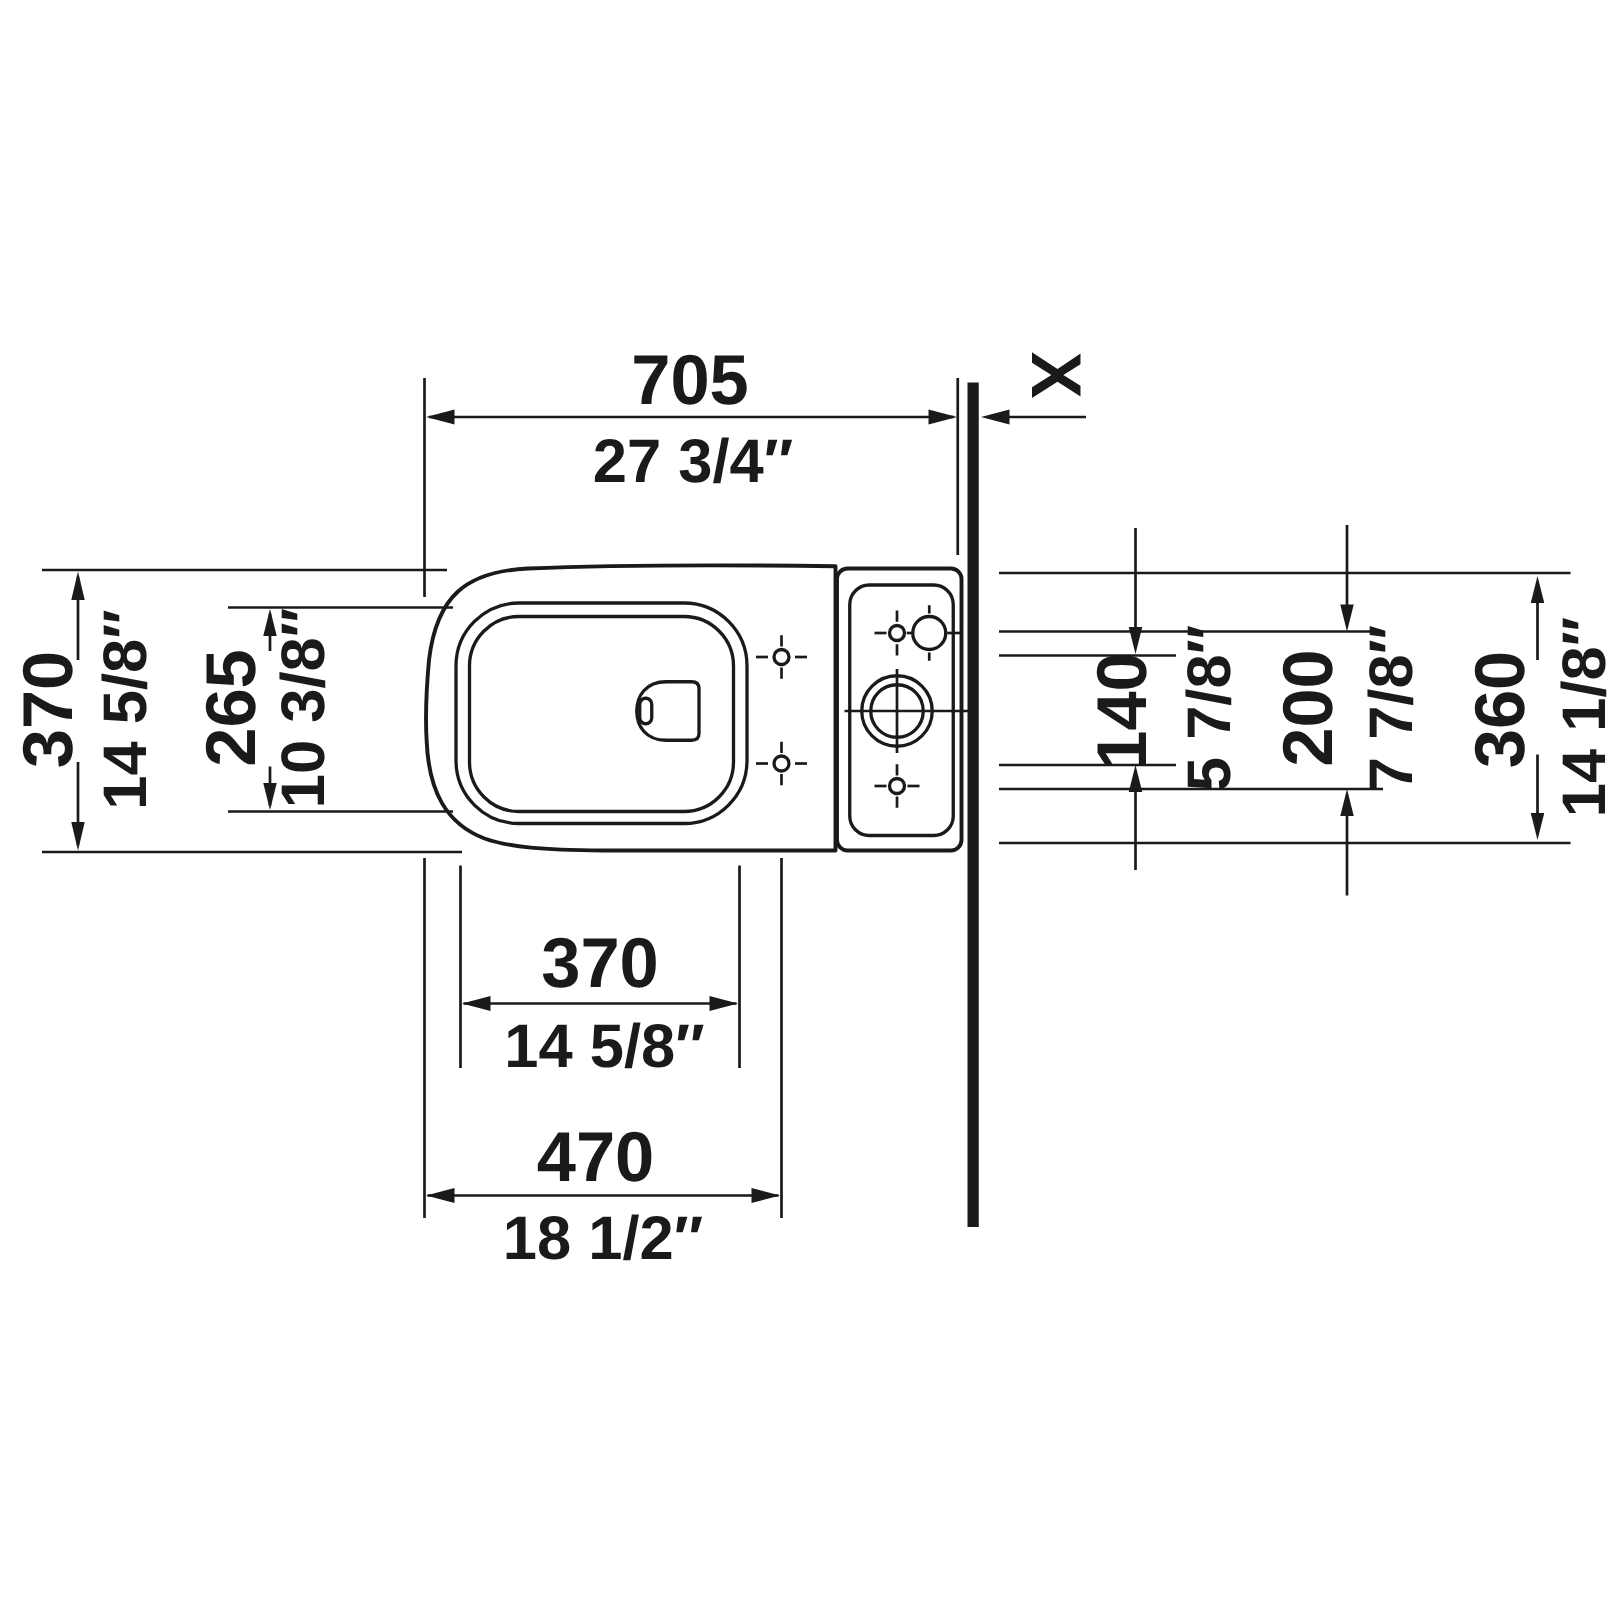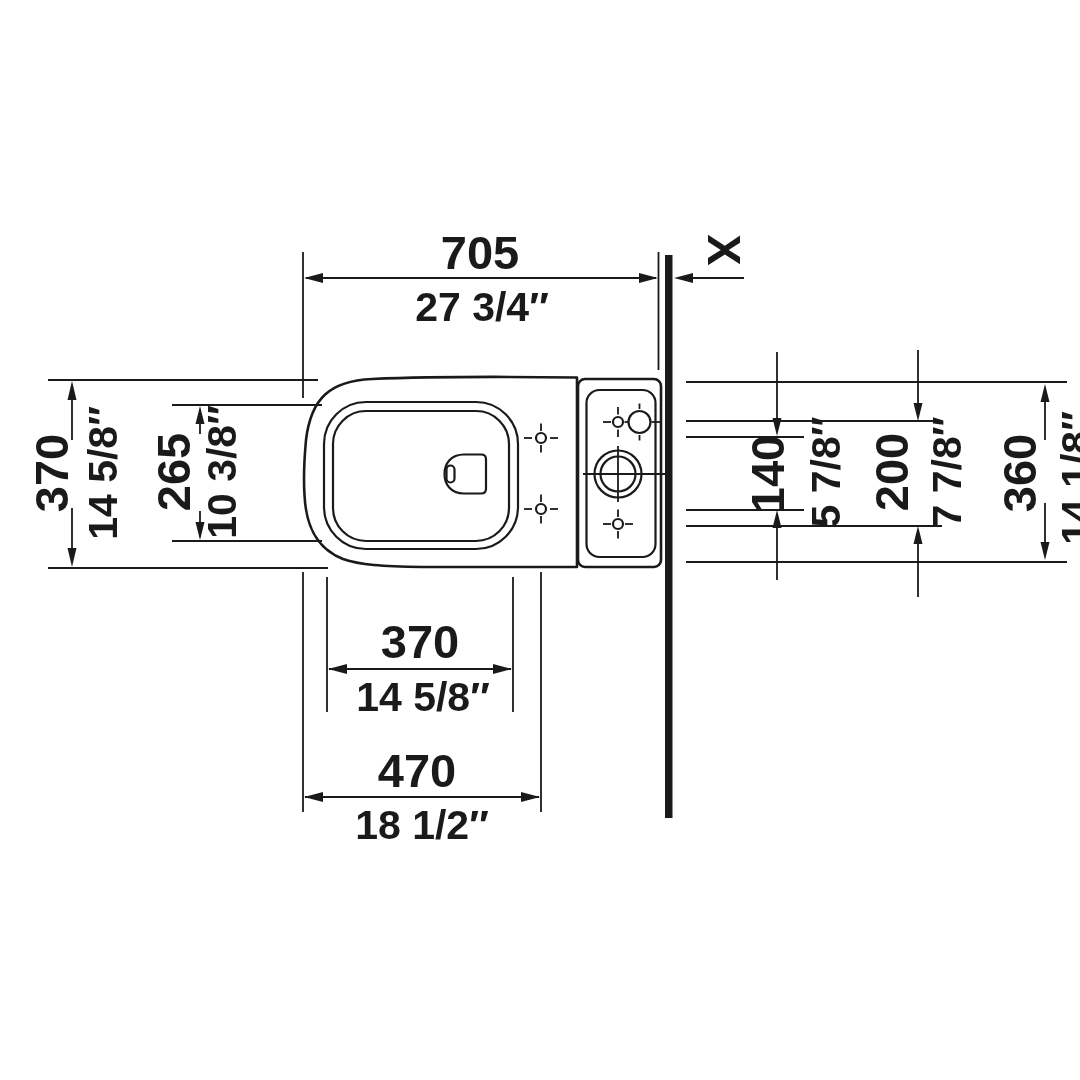--- a/index.html
+++ b/index.html
@@ -1,16 +1,16 @@
 <!DOCTYPE html>
 <html><head>
 <meta charset="utf-8">
 <style>
   html,body{margin:0;padding:0;background:#ffffff;}
-  .stage{width:964px;height:1080px;background:#ffffff;position:relative;padding-left:20px;}
+  .stage{width:964px;height:1080px;background:#ffffff;position:relative;}
   svg{display:block;}
   .outline{fill:none;stroke:#1a1a1a;stroke-width:2.6;stroke-linejoin:round;stroke-linecap:round;}
   .outline2{fill:none;stroke:#1a1a1a;stroke-width:2.2;stroke-linejoin:round;stroke-linecap:round;}
   .thin{fill:none;stroke:#1a1a1a;stroke-width:1.8;stroke-linecap:butt;}
   .ah{fill:#1a1a1a;stroke:none;}
   .wall{fill:#1a1a1a;stroke:none;}
   .mm{font-family:"Liberation Sans",sans-serif;font-weight:bold;font-size:47px;fill:#1a1a1a;text-anchor:middle;}
   .inch{font-family:"Liberation Sans",sans-serif;font-weight:bold;font-size:41px;fill:#1a1a1a;text-anchor:middle;}
 </style>
 </head>

